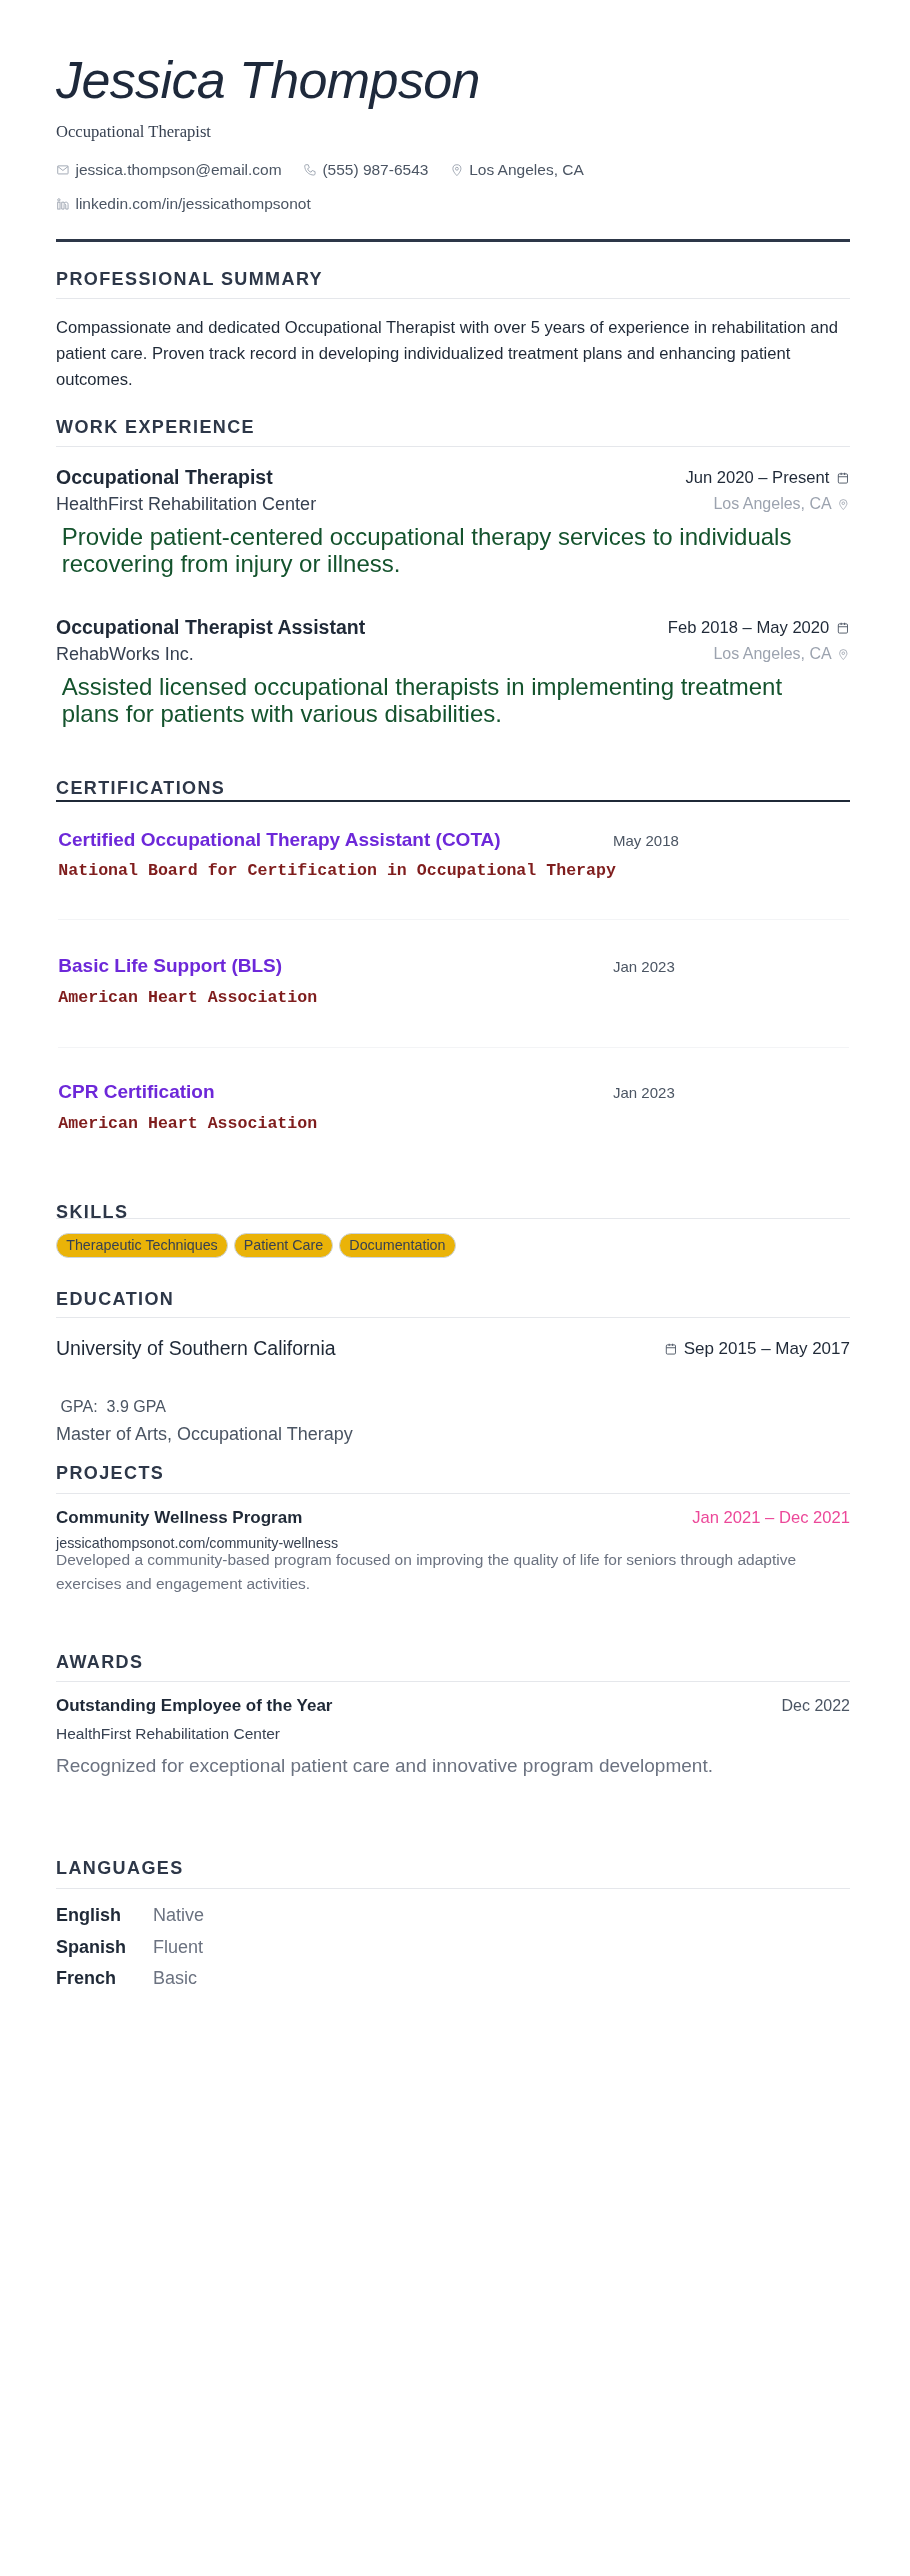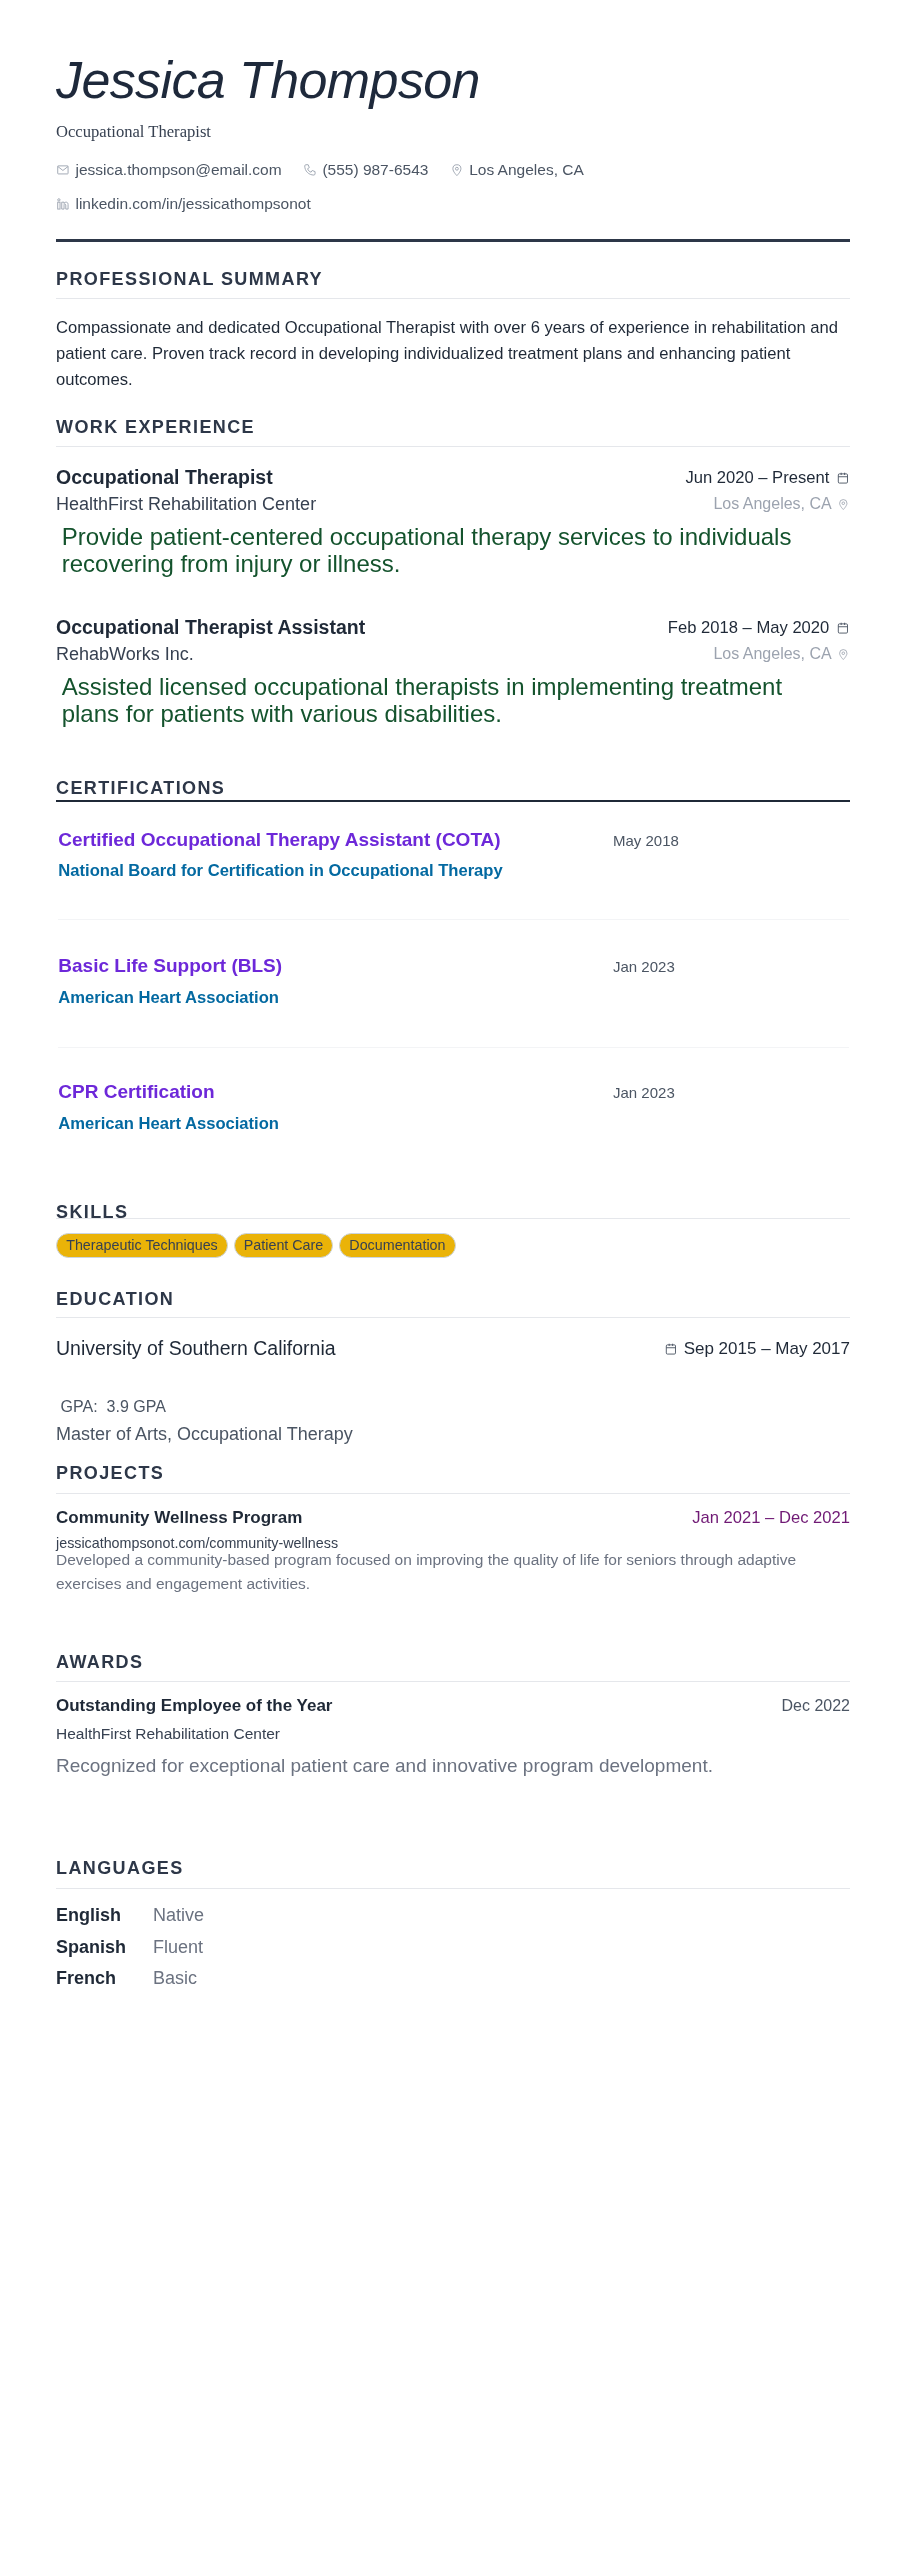--- a/index.html
+++ b/index.html
@@ -20,31 +20,31 @@
   .job-title { font-size: 19.5px; font-weight: bold; color: #1f2937; }
   .job-date { font-size: 16.6px; color: #1f2937; display: flex; align-items: center; }
   .job-date svg, .edu-date svg { width: 13.8px; height: 13.8px; stroke: #4b5563; fill: none; stroke-width: 1.6; }
   .job-date svg { margin-left: 6.9px; }
   .company { font-size: 18px; color: #374151; }
   .job-loc { font-size: 16px; color: #9ca3af; display: flex; align-items: center; }
   .job-loc svg { width: 12.6px; height: 12.6px; margin-left: 5.7px; stroke: #9ca3af; fill: none; stroke-width: 1.6; }
   .job-desc { font-size: 24px; line-height: 27.5px; color: #14532d; width: 780px; padding-left: 5.7px; }
   .cert-title { font-size: 19px; font-weight: bold; color: #6d28d9; left: 2.3px; }
   .cert-date { font-size: 15px; color: #4b5563; left: 557px; }
-  .cert-issuer { font-size: 16.6px; color: #0369a1; left: 2.3px; font-weight: 600; }
+  .cert-issuer { font-size: 16.6px; color: #7f1d1d; left: 2.3px; font-weight: 600; font-family: Liberation Mono, monospace; }
   .cert-divider { height: 1.1px; background: #f3f4f6; width: 791px; left: 2.3px; }
   .chips { display: flex; gap: 5.7px; }
   .chip { font-size: 14.3px; color: #374151; background: #eab308; border: 1.1px solid #cbd5e1; border-radius: 13.8px; padding: 3.4px 9.2px; }
   .edu-school { font-size: 19.5px; color: #1f2937; }
   .edu-date { font-size: 17px; color: #1f2937; display: flex; align-items: center; }
   .edu-date svg { margin-right: 5.7px; }
   .edu-degree { font-size: 18px; color: #4b5563; }
   .edu-gpa { font-size: 16px; color: #4b5563; padding-left: 4.6px; }
   .proj-title { font-size: 17px; font-weight: bold; color: #1f2937; }
-  .proj-date { font-size: 16.6px; color: #701a75; }
+  .proj-date { font-size: 16.6px; color: #ec4899; }
   .proj-url { font-size: 14.3px; color: #374151; }
   .proj-desc { font-size: 15.5px; line-height: 24px; color: #6b7280; width: 794px; }
   .award-title { font-size: 17px; font-weight: bold; color: #1f2937; }
   .award-date { font-size: 16px; color: #4b5563; }
   .award-org { font-size: 15.5px; color: #374151; }
   .award-desc { font-size: 19px; color: #6b7280; }
   .lang-row { display: flex; font-size: 18px; }
   .lang-name { width: 97px; color: #1f2937; font-weight: 600; }
   .lang-level { color: #6b7280; }
 </style>
@@ -87,21 +87,21 @@
           <path d="M10 21V9h4v2c1-2 3-2 4-2 2 0 3 2 3 4v8h-4v-7c0-1-1-2-2-2s-1 1-1 2v7z"></path>
         </svg>
       <span>linkedin.com/in/jessicathompsonot</span>
     </div>
   </div>
 
   <div class="abs rule-thick"></div>
 
   <div class="abs section-title" style="top:269px;">PROFESSIONAL SUMMARY</div>
   <div class="abs rule-light" style="top:298px;"></div>
-  <div class="abs body-text" style="top:315px;">Compassionate and dedicated Occupational Therapist with over 6 years of experience in rehabilitation and patient care. Proven track record in developing individualized treatment plans and enhancing patient outcomes.</div>
+  <div class="abs body-text" style="top:315px;">Compassionate and dedicated Occupational Therapist with over 5 years of experience in rehabilitation and patient care. Proven track record in developing individualized treatment plans and enhancing patient outcomes.</div>
 
   <div class="abs section-title" style="top:417px;">WORK EXPERIENCE</div>
   <div class="abs rule-light" style="top:446px;"></div>
 
   <div class="abs" style="top:466px;">
     <div class="row">
       <span class="job-title">Occupational Therapist</span>
       <span class="job-date">
         <span>Jun 2020 – Present</span>
         <svg viewBox="0 0 24 24">

